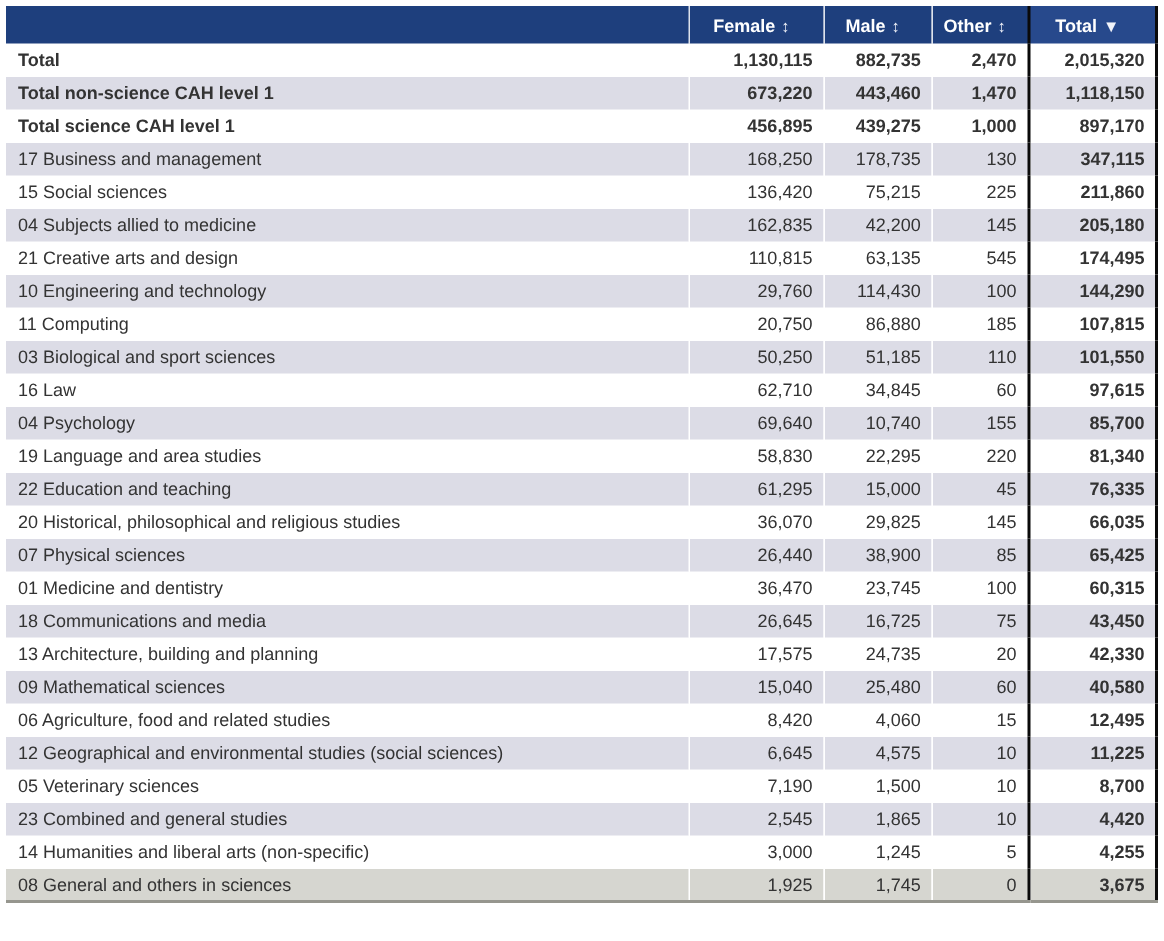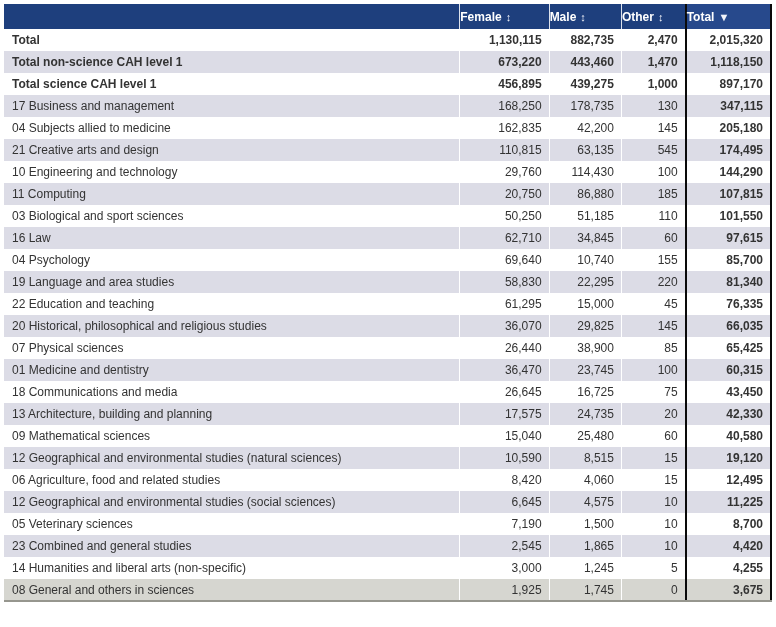--- a/index.html
+++ b/index.html
@@ -19,21 +19,21 @@
     -webkit-font-smoothing:antialiased;
   }
   .table-wrap{margin:4px 4px 0 4px;width:768px;}
   table{
     border-collapse:collapse;table-layout:fixed;width:768px;
     font-size:12px;color:var(--body-text);
   }
   thead th{
     background:var(--header-bg);color:var(--header-text);
     font-weight:bold;height:25px;padding:0 7px 0 0;
-    text-align:left;vertical-align:middle;white-space:nowrap;
+    text-align:center;vertical-align:middle;white-space:nowrap;
     cursor:pointer;
   }
   thead th.h-label{text-align:left;padding:0 0 0 8px;}
   thead th + th{border-left:1px solid rgba(255,255,255,0.85);}
   thead th.h-total{
     background:var(--sorted-header-bg);
     border-left:2px solid var(--sorted-col-border);
     border-right:2px solid var(--sorted-col-border);
   }
   .sort-icon{font-size:11px;margin-left:4px;color:#f2f4fa;}
@@ -97,20 +97,27 @@
     <td class="c-num c-total">897,170</td>
   </tr>
         <tr>
     <td class="c-label">17 Business and management</td>
     <td class="c-num">168,250</td>
     <td class="c-num">178,735</td>
     <td class="c-num">130</td>
     <td class="c-num c-total">347,115</td>
   </tr>
         <tr>
+    <td class="c-label">15 Social sciences</td>
+    <td class="c-num">136,420</td>
+    <td class="c-num">75,215</td>
+    <td class="c-num">225</td>
+    <td class="c-num c-total">211,860</td>
+  </tr>
+        <tr>
     <td class="c-label">04 Subjects allied to medicine</td>
     <td class="c-num">162,835</td>
     <td class="c-num">42,200</td>
     <td class="c-num">145</td>
     <td class="c-num c-total">205,180</td>
   </tr>
         <tr>
     <td class="c-label">21 Creative arts and design</td>
     <td class="c-num">110,815</td>
     <td class="c-num">63,135</td>
@@ -200,27 +207,20 @@
     <td class="c-num">24,735</td>
     <td class="c-num">20</td>
     <td class="c-num c-total">42,330</td>
   </tr>
         <tr>
     <td class="c-label">09 Mathematical sciences</td>
     <td class="c-num">15,040</td>
     <td class="c-num">25,480</td>
     <td class="c-num">60</td>
     <td class="c-num c-total">40,580</td>
-  </tr>
-        <tr>
-    <td class="c-label">12 Geographical and environmental studies (natural sciences)</td>
-    <td class="c-num">10,590</td>
-    <td class="c-num">8,515</td>
-    <td class="c-num">15</td>
-    <td class="c-num c-total">19,120</td>
   </tr>
         <tr>
     <td class="c-label">06 Agriculture, food and related studies</td>
     <td class="c-num">8,420</td>
     <td class="c-num">4,060</td>
     <td class="c-num">15</td>
     <td class="c-num c-total">12,495</td>
   </tr>
         <tr>
     <td class="c-label">12 Geographical and environmental studies (social sciences)</td>

